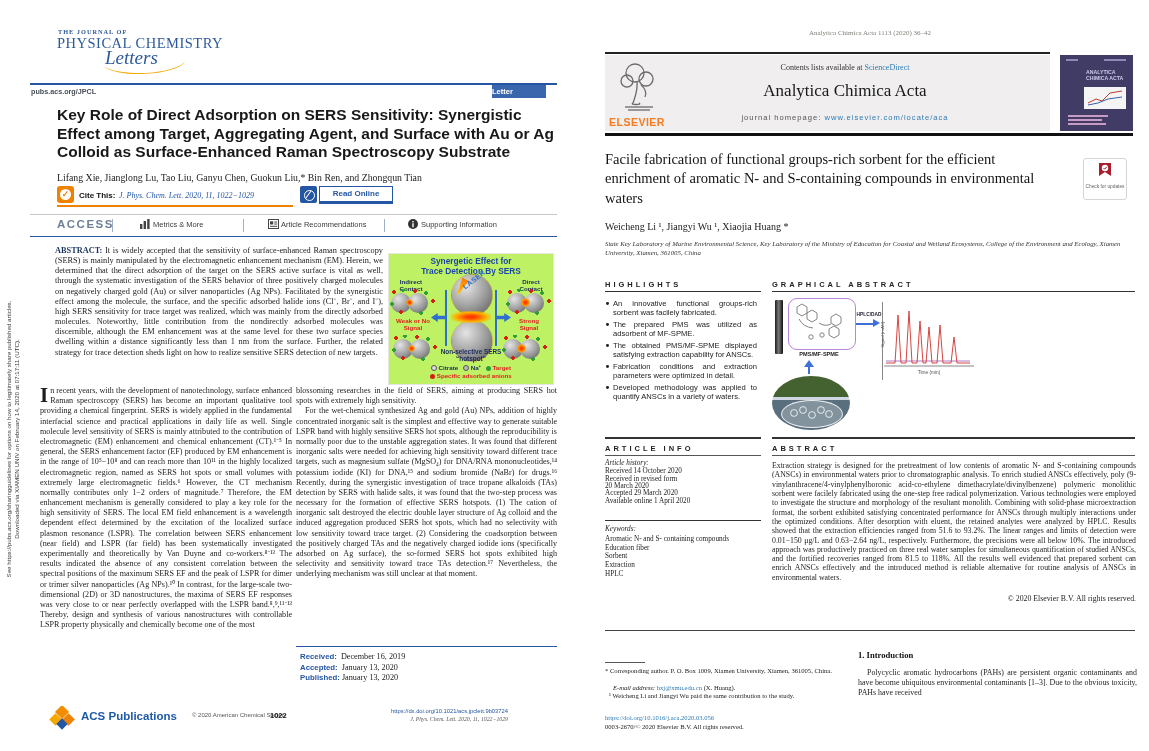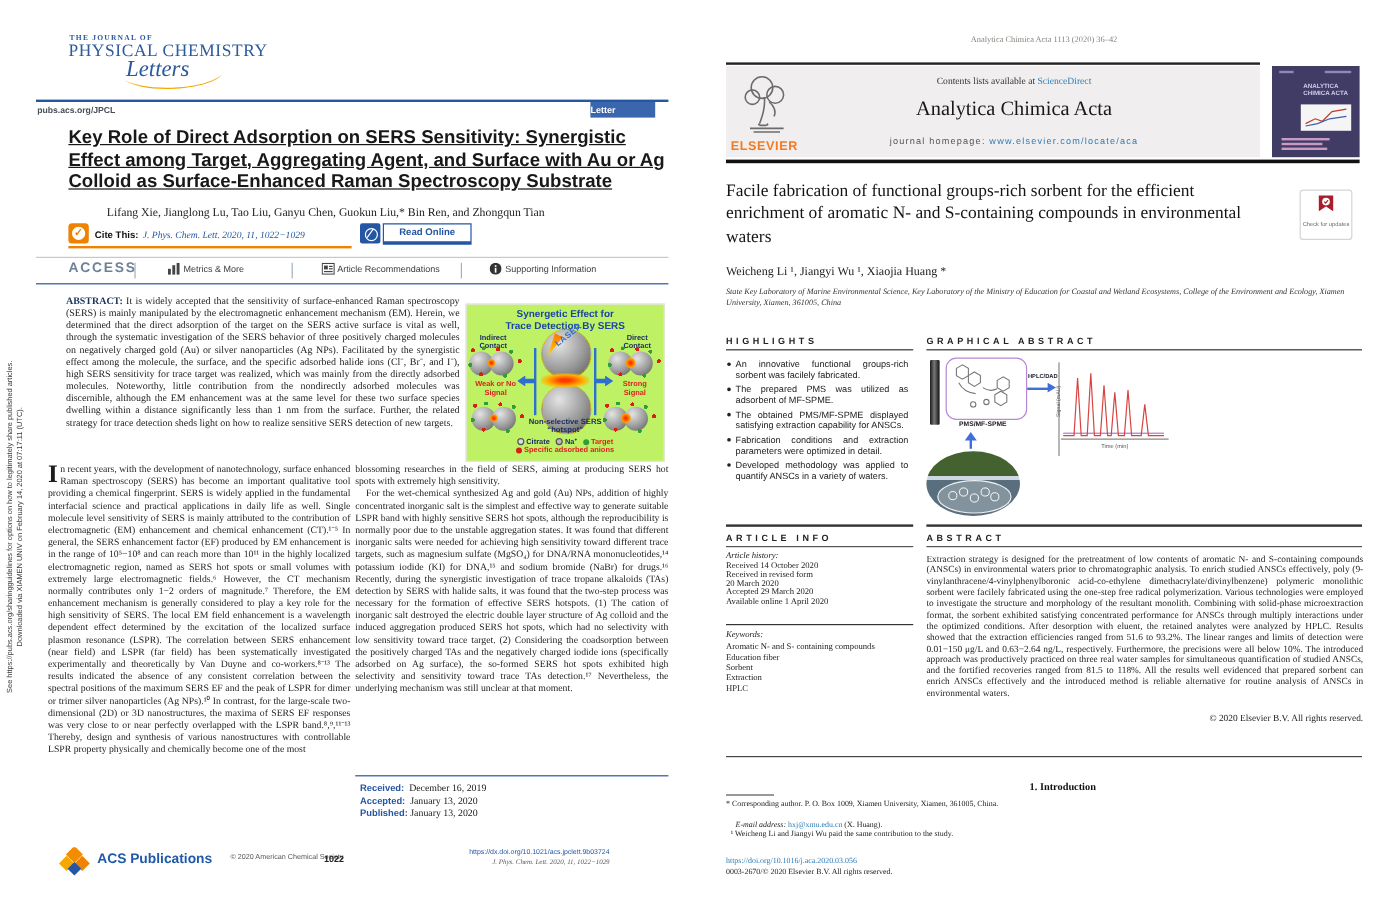--- a/index.html
+++ b/index.html
@@ -55,22 +55,22 @@
     <div class="abs" style="left:48px;top:21px;font-size:19px;font-style:italic;color:#2d5a9b;">Letters</div>
     <svg class="abs" style="left:40px;top:24px;" width="92" height="26" viewBox="0 0 92 26">
       <path d="M6 16 C 20 26, 72 26, 88 12 C 80 24, 24 30, 6 16 Z" fill="#f5a800"></path>
     </svg>
   </div>
 
   <div class="rule" style="left:30px;top:83px;width:527px;height:1.5px;background:#2456A4;"></div>
   <div class="abs sans" style="left:31px;top:87px;font-size:7.2px;font-weight:bold;color:#474f57;">pubs.acs.org/JPCL</div>
   <div class="abs sans badge-letter" style="left:492px;top:85px;width:54px;height:13px;">Letter</div>
 
-  <h1 class="abs sans" style="left:57px;top:106px;width:502px;margin:0;font-size:15.5px;line-height:1.2;color:#181818;text-decoration:underline;">Key Role of Direct Adsorption on SERS Sensitivity: Synergistic Effect among Target, Aggregating Agent, and Surface with Au or Ag Colloid as Surface-Enhanced Raman Spectroscopy Substrate</h1>
-  <div class="abs" style="left:57px;top:172px;width:500px;font-size:9.8px;color:#222;margin-left:32px;">Lifang Xie, Jianglong Lu, Tao Liu, Ganyu Chen, Guokun Liu,* Bin Ren, and Zhongqun Tian</div>
+  <h1 class="abs sans" style="left:57px;top:106px;width:502px;margin:0;font-size:15.5px;line-height:1.2;color:#181818;">Key Role of Direct Adsorption on SERS Sensitivity: Synergistic Effect among Target, Aggregating Agent, and Surface with Au or Ag Colloid as Surface-Enhanced Raman Spectroscopy Substrate</h1>
+  <div class="abs" style="left:57px;top:172px;width:500px;font-size:9.8px;color:#222;">Lifang Xie, Jianglong Lu, Tao Liu, Ganyu Chen, Guokun Liu,* Bin Ren, and Zhongqun Tian</div>
 
   <div class="abs" style="left:57px;top:186px;width:17px;height:17px;background:#EF8200;border-radius:3px;">
     <div class="abs" style="left:3px;top:3px;width:11px;height:11px;border-radius:50%;background:#fff;color:#EF8200;font-size:9px;line-height:11px;text-align:center;font-weight:bold;font-family:'Liberation Sans',sans-serif;">✓</div>
   </div>
   <div class="abs sans" style="left:79px;top:191px;font-size:8px;font-weight:bold;color:#111;">Cite This:</div>
   <div class="abs" style="left:119px;top:191px;font-size:8px;font-style:italic;color:#2456A4;">J. Phys. Chem. Lett. 2020, 11, 1022−1029</div>
   <div class="rule" style="left:57px;top:205px;width:236px;height:2px;background:#EF8200;"></div>
 
   <div class="abs" style="left:300px;top:186px;width:92px;height:17px;">
     <div class="abs" style="left:0;top:0;width:17px;height:17px;background:#2456A4;border-radius:2px;">
@@ -359,13 +359,14 @@
   <div class="abs" style="left:38px;top:684px;width:242px;font-size:6.6px;color:#222;">
     <span style="font-style:italic;">E-mail address:</span>
     <span class="flink">hxj@xmu.edu.cn</span>
     <span>(X. Huang).</span>
   </div>
   <div class="abs" style="left:34px;top:692px;width:246px;font-size:6.6px;color:#222;">¹ Weicheng Li and Jiangyi Wu paid the same contribution to the study.</div>
   <div class="abs flink" style="left:30px;top:714px;font-size:6.6px;">https://doi.org/10.1016/j.aca.2020.03.056</div>
   <div class="abs" style="left:30px;top:723px;font-size:6.6px;color:#222;">0003-2670/© 2020 Elsevier B.V. All rights reserved.</div>
 
   <div class="abs" style="left:283px;top:650px;font-size:8.6px;font-weight:bold;color:#111;">1. Introduction</div>
+  <div class="abs j" style="left:283px;top:668px;width:279px;font-size:7.9px;line-height:1.24;color:#1d1d1d;text-indent:9px;">Polycyclic aromatic hydrocarbons (PAHs) are persistent organic contaminants and have become ubiquitous environmental contaminants [1–3]. Due to the obvious toxicity, PAHs have received</div>
 </section>
 
 </body></html>

